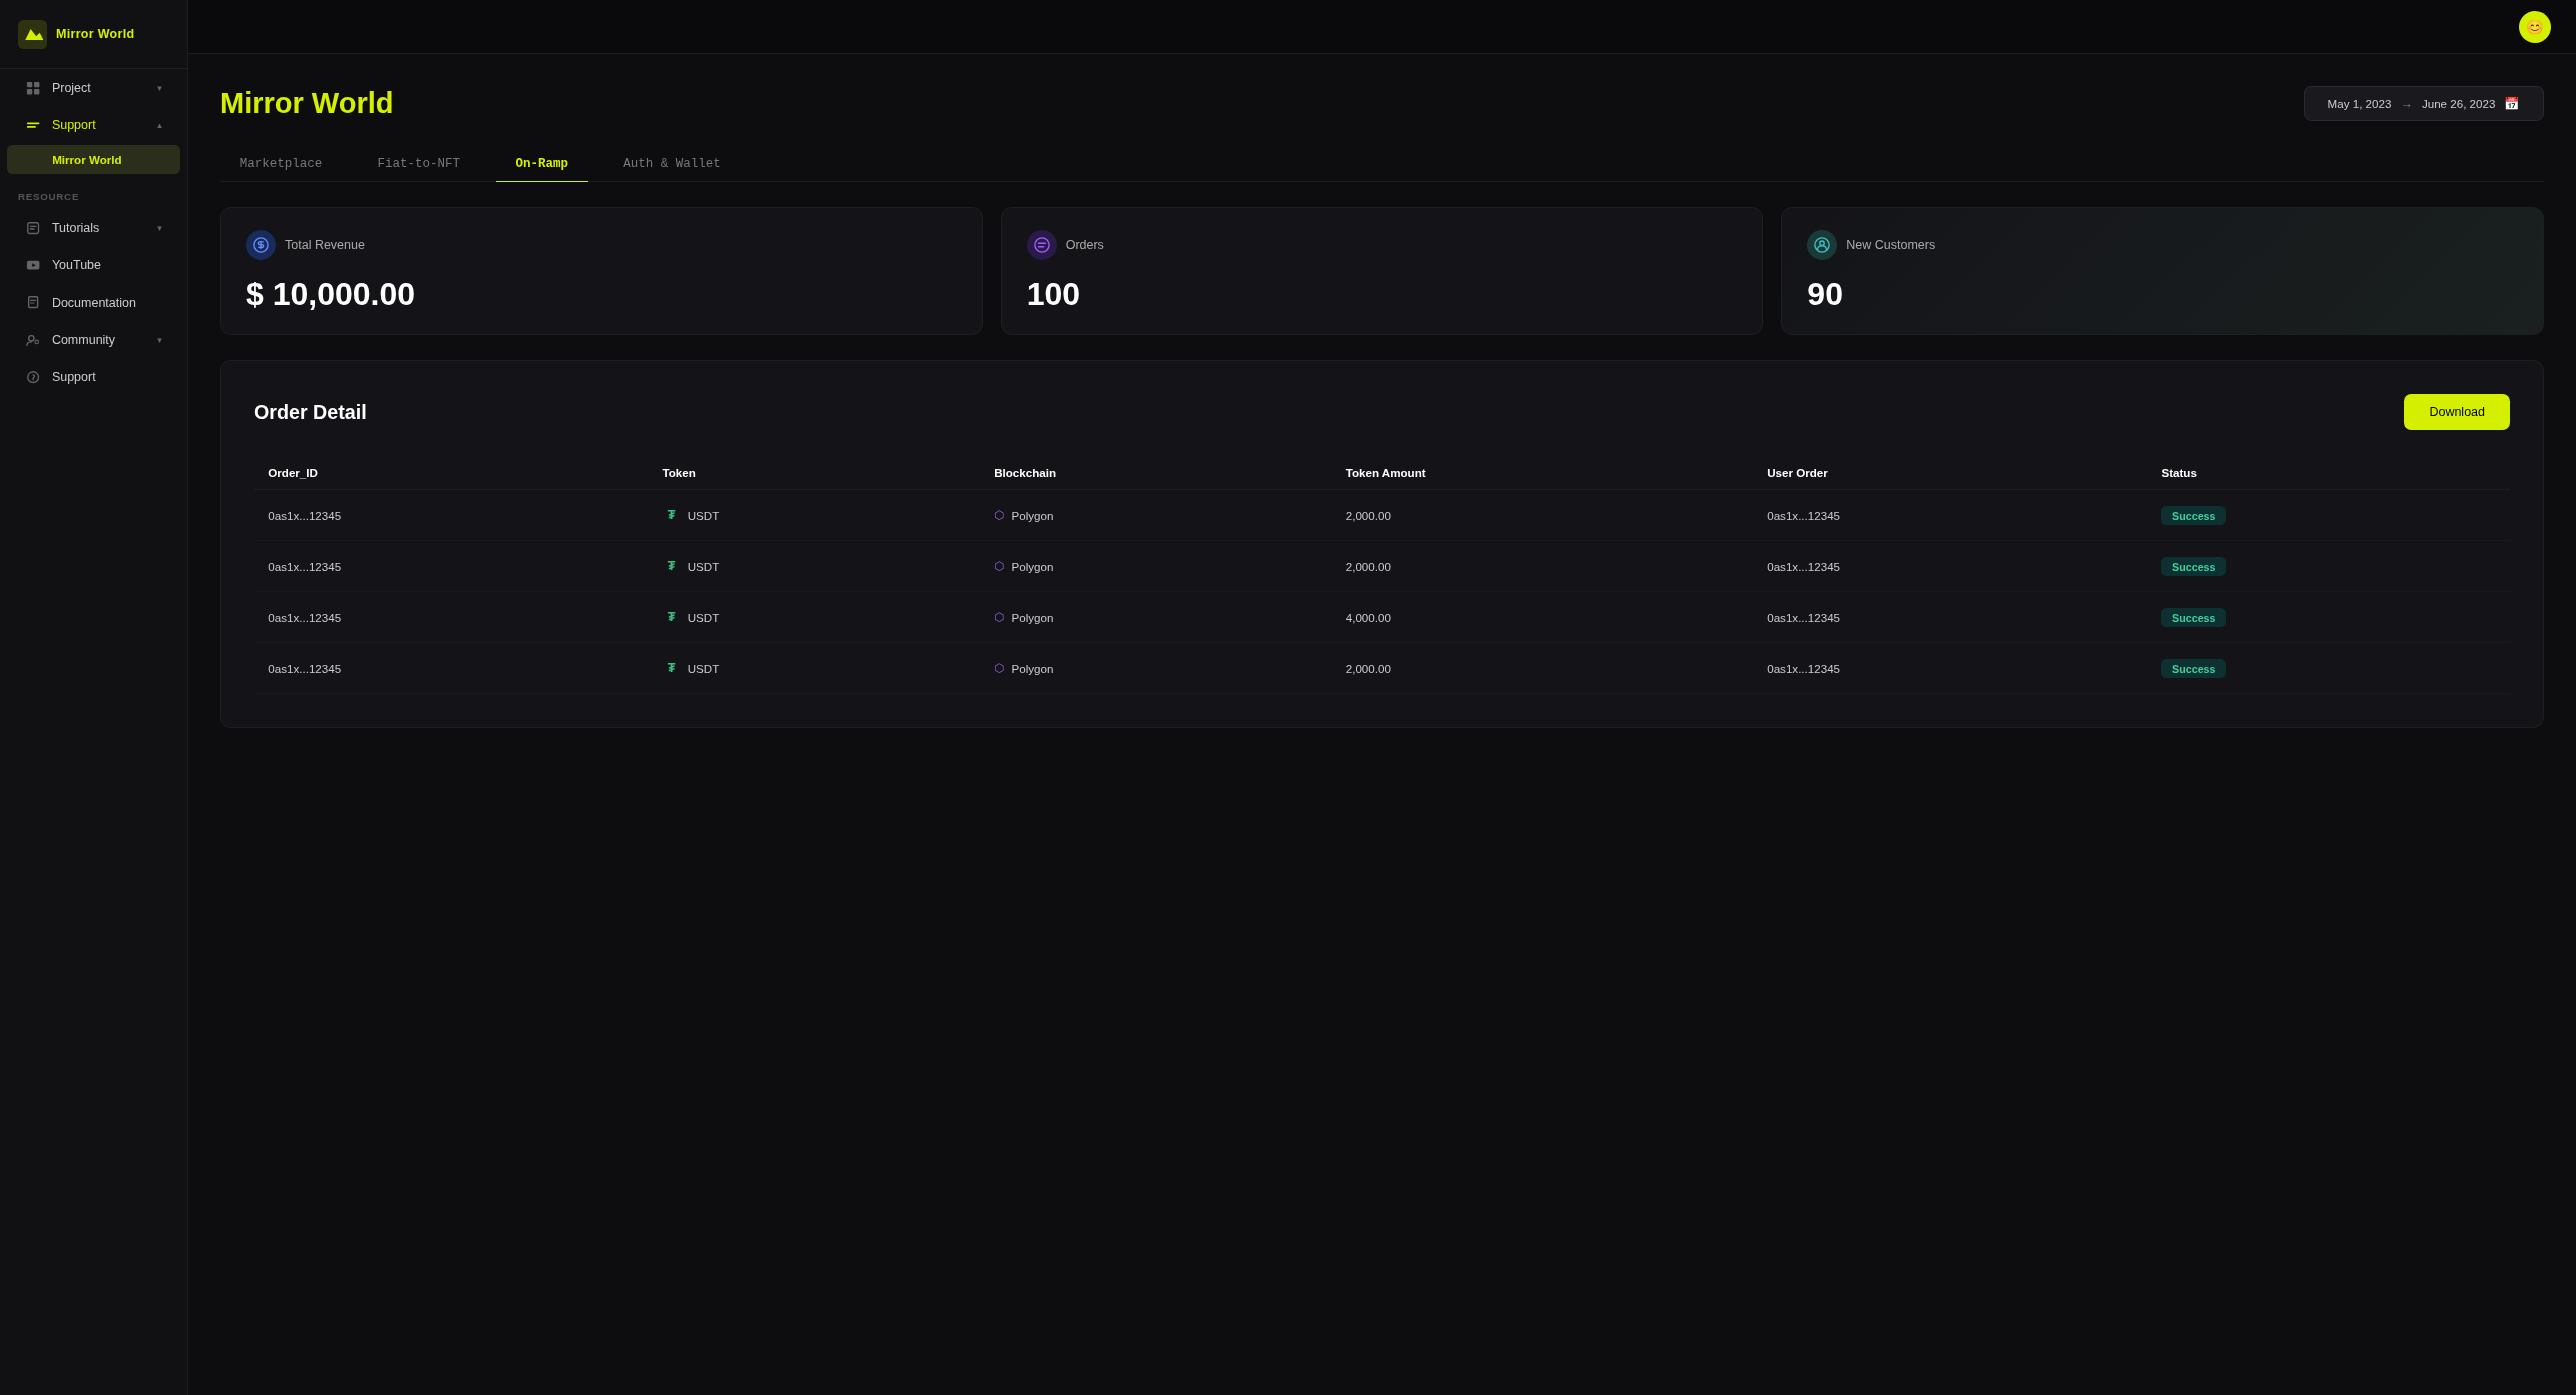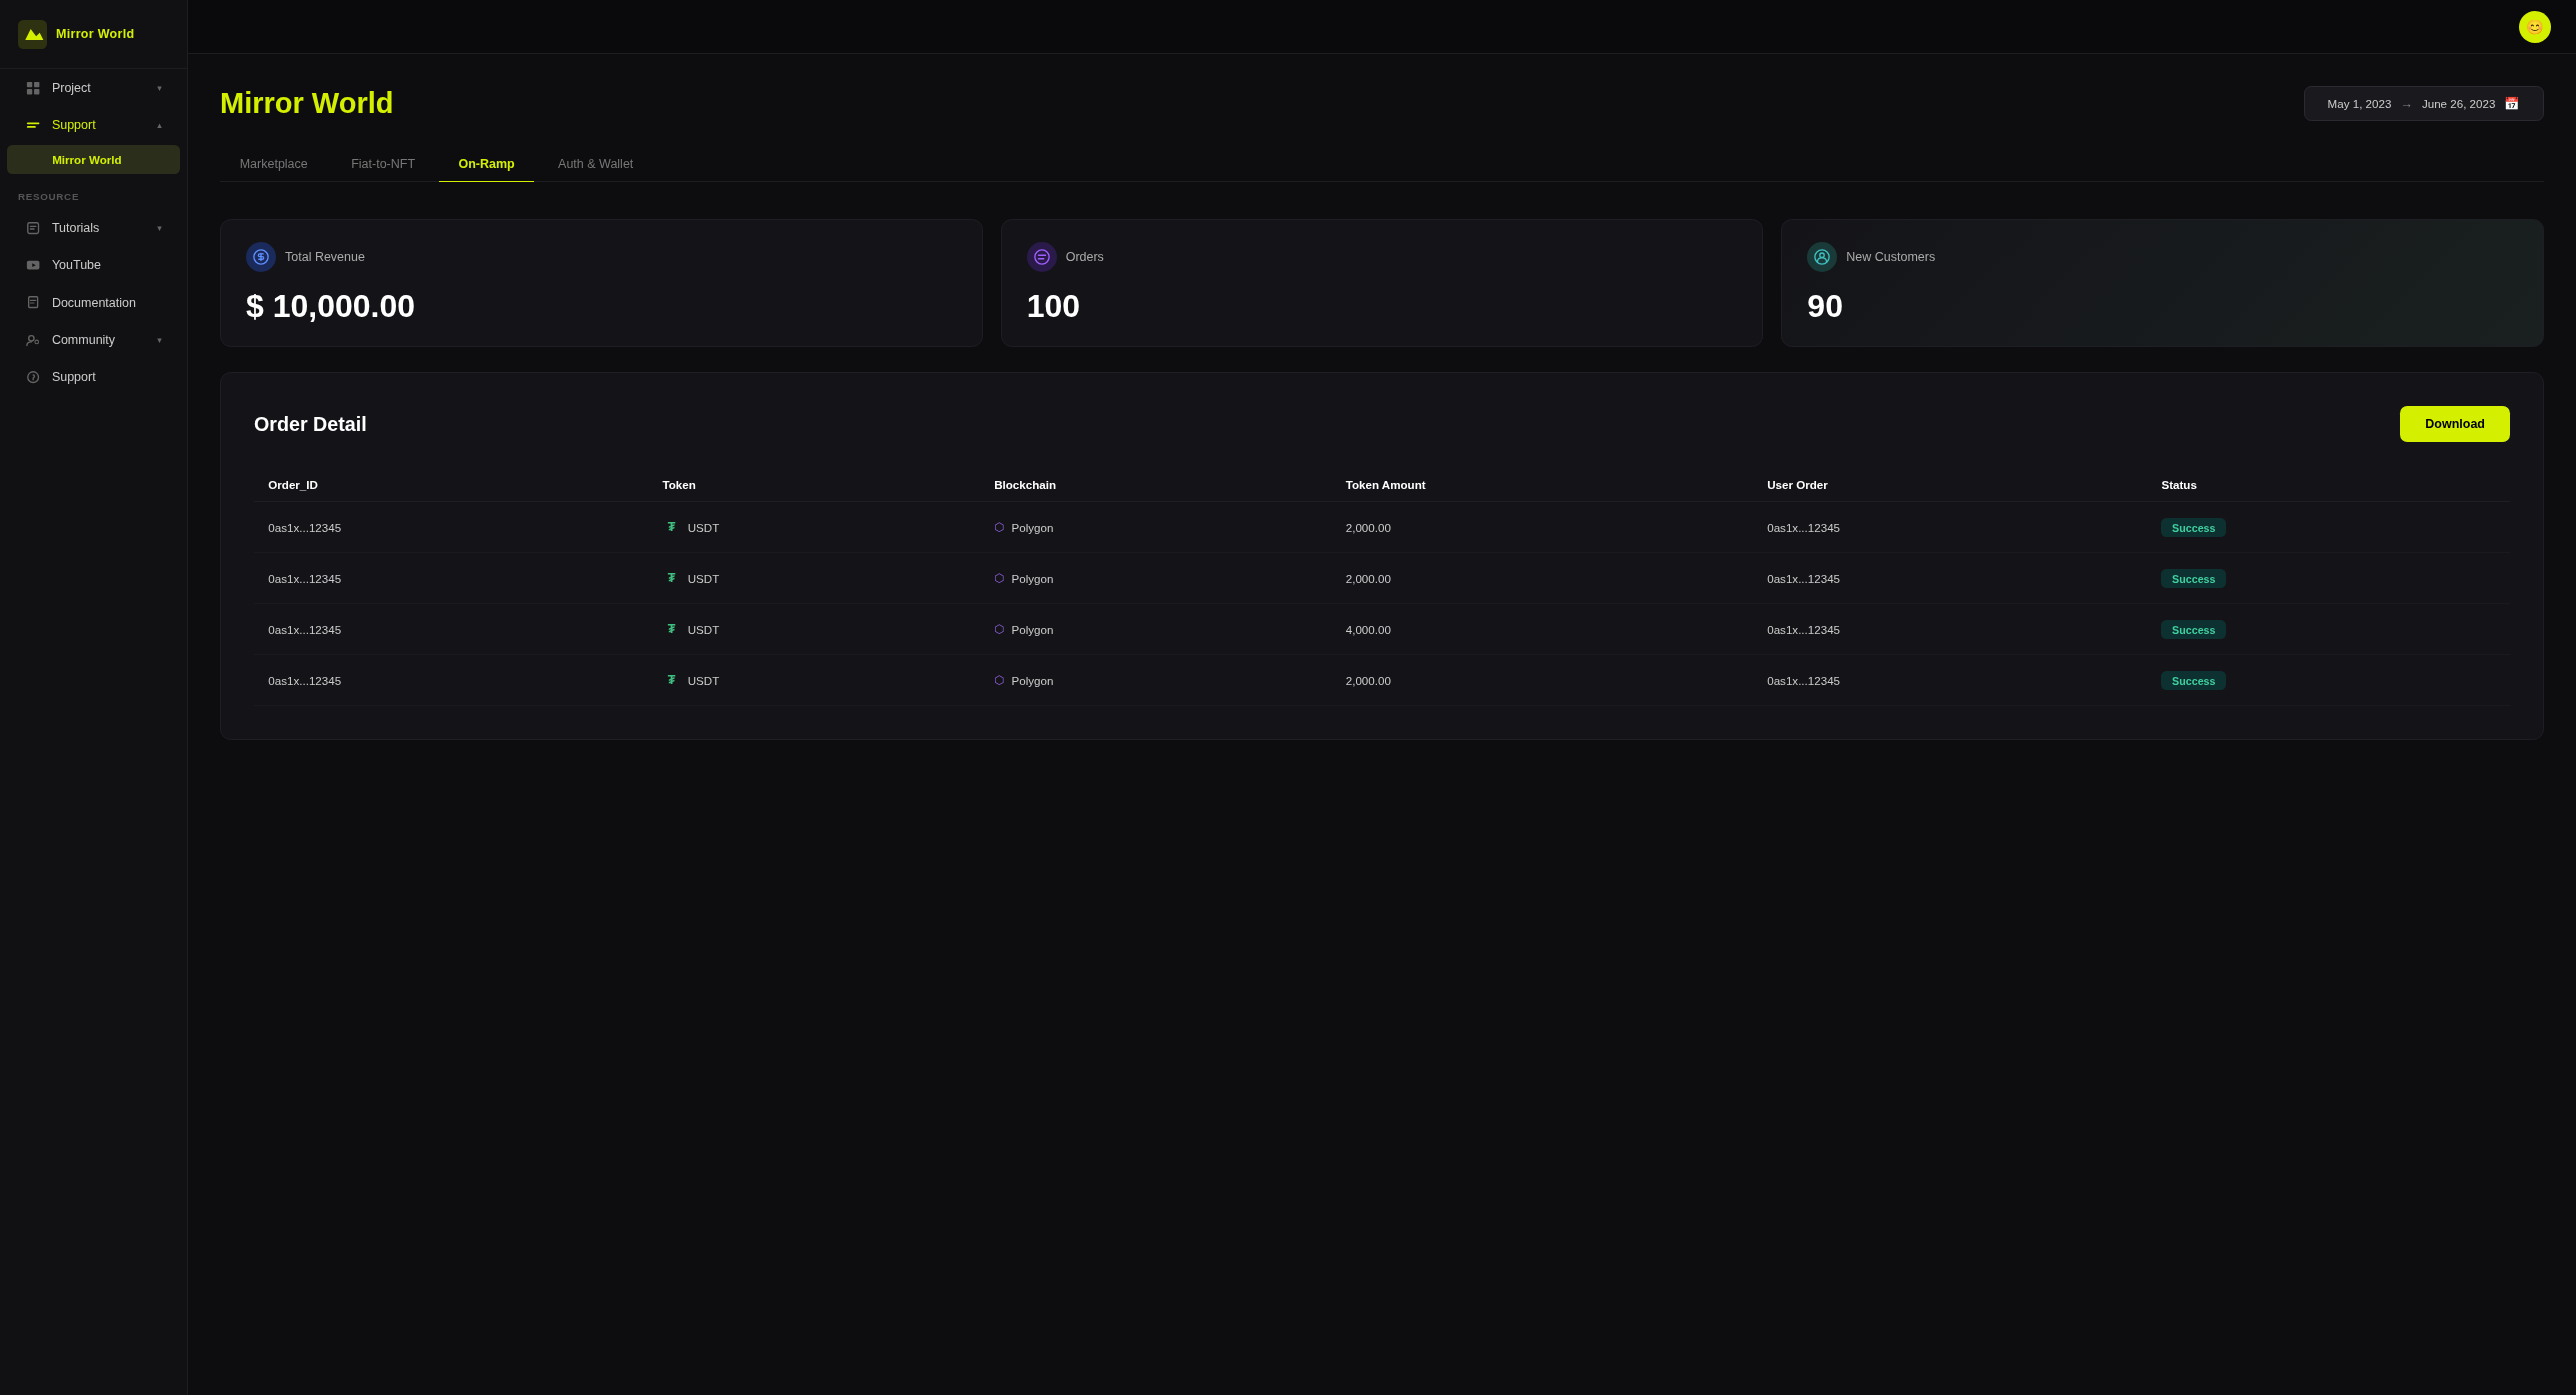--- a/index.html
+++ b/index.html
@@ -153,23 +153,24 @@
       cursor: pointer;
       font-size: 11.6px;
       color: #ccc;
     }
     .date-range-arrow { color: #888; font-size: 12.5px; }
     .date-range-icon { color: #888; font-size: 12.5px; }
 
     
     .tabs {
       display: flex;
-      gap: 4px;
+      gap: 16px;
       border-bottom: 0.9px solid #1e1e22;
-      margin-bottom: 37px;
+      margin-bottom: 25px;
+      font-family: Liberation Mono, monospace;
     }
     .tab {
       padding: 10.7px 19.7px;
       font-size: 12.5px;
       color: #777;
       cursor: pointer;
       border-bottom: 1.8px solid transparent;
       margin-bottom: -0.9px;
       transition: color 0.15s;
     }
@@ -242,21 +243,21 @@
       font-weight: 700;
       color: #fff;
     }
     .download-btn {
       background: #d4f000;
       color: #000;
       border: none;
       padding: 10.7px 25px;
       border-radius: 7.2px;
       font-size: 12.5px;
-      font-weight: 700;
+      font-weight: 400;
       cursor: pointer;
       transition: background 0.15s;
       text-align: right;
     }
 
     
     .order-table {
       width: 100%;
       border-collapse: collapse;
     }

